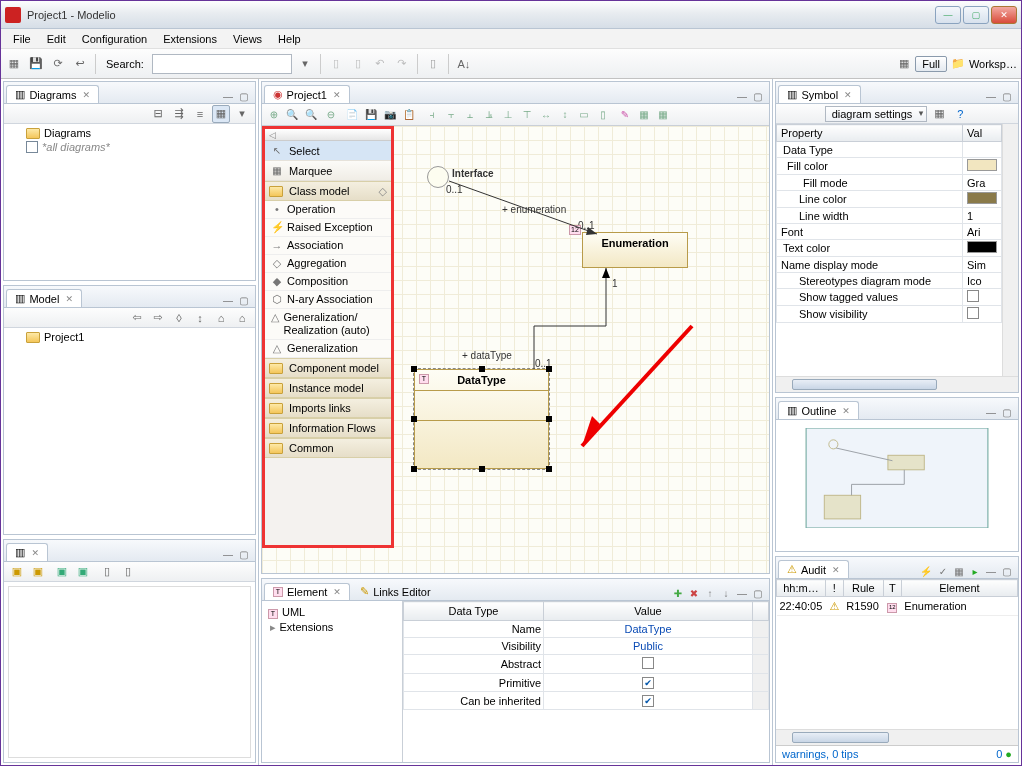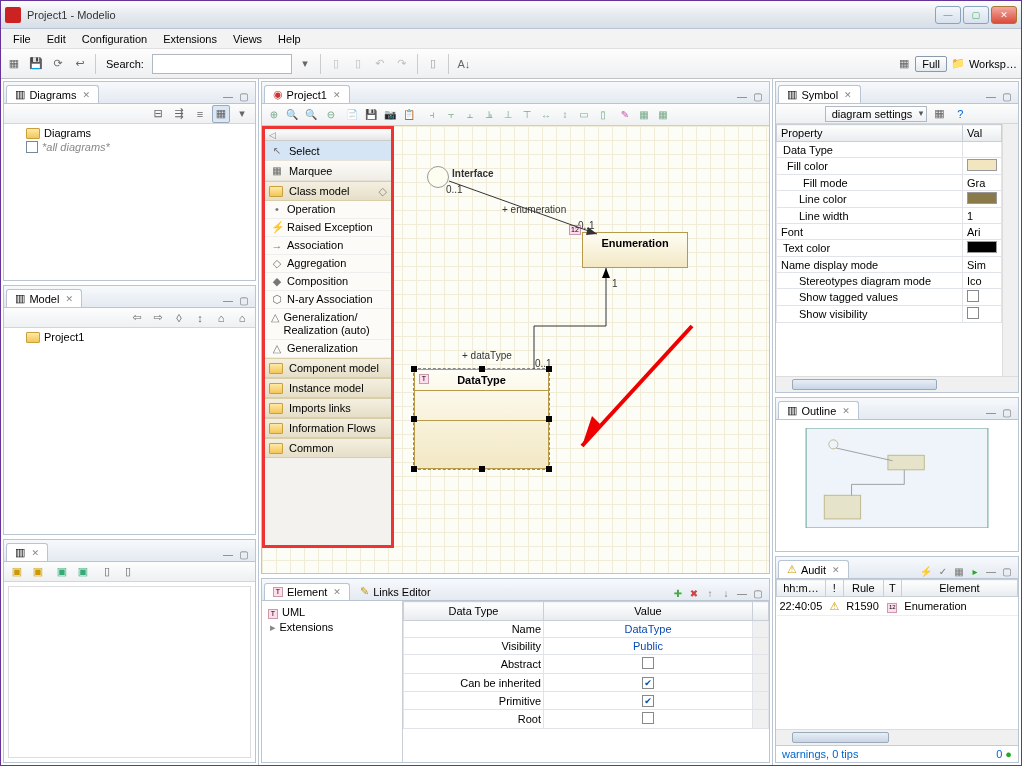--- a/index.html
+++ b/index.html
@@ -439,32 +439,27 @@
                     <td class="k">Visibility</td>
                     <td class="v">Public</td>
                     <td style="width: 16px; background: rgb(240, 240, 240);"></td>
                   </tr>
                   <tr>
                     <td class="k">Abstract</td>
                     <td class="v"><span class="chk"></span></td>
                     <td style="width: 16px; background: rgb(240, 240, 240);"></td>
                   </tr>
                   <tr>
-                    <td class="k">Can be inherited</td>
-                    <td class="v"><span class="chk">✔</span></td>
-                    <td style="width: 16px; background: rgb(240, 240, 240);"></td>
-                  </tr>
-                  <tr>
                     <td class="k">Primitive</td>
                     <td class="v"><span class="chk">✔</span></td>
                     <td style="width: 16px; background: rgb(240, 240, 240);"></td>
                   </tr>
                   <tr>
-                    <td class="k">Root</td>
-                    <td class="v"><span class="chk"></span></td>
+                    <td class="k">Can be inherited</td>
+                    <td class="v"><span class="chk">✔</span></td>
                     <td style="width: 16px; background: rgb(240, 240, 240);"></td>
                   </tr>
                 </tbody>
             </table>
           </div>
         </div>
       </div>
     </div>
 
     <div class="col-right">

